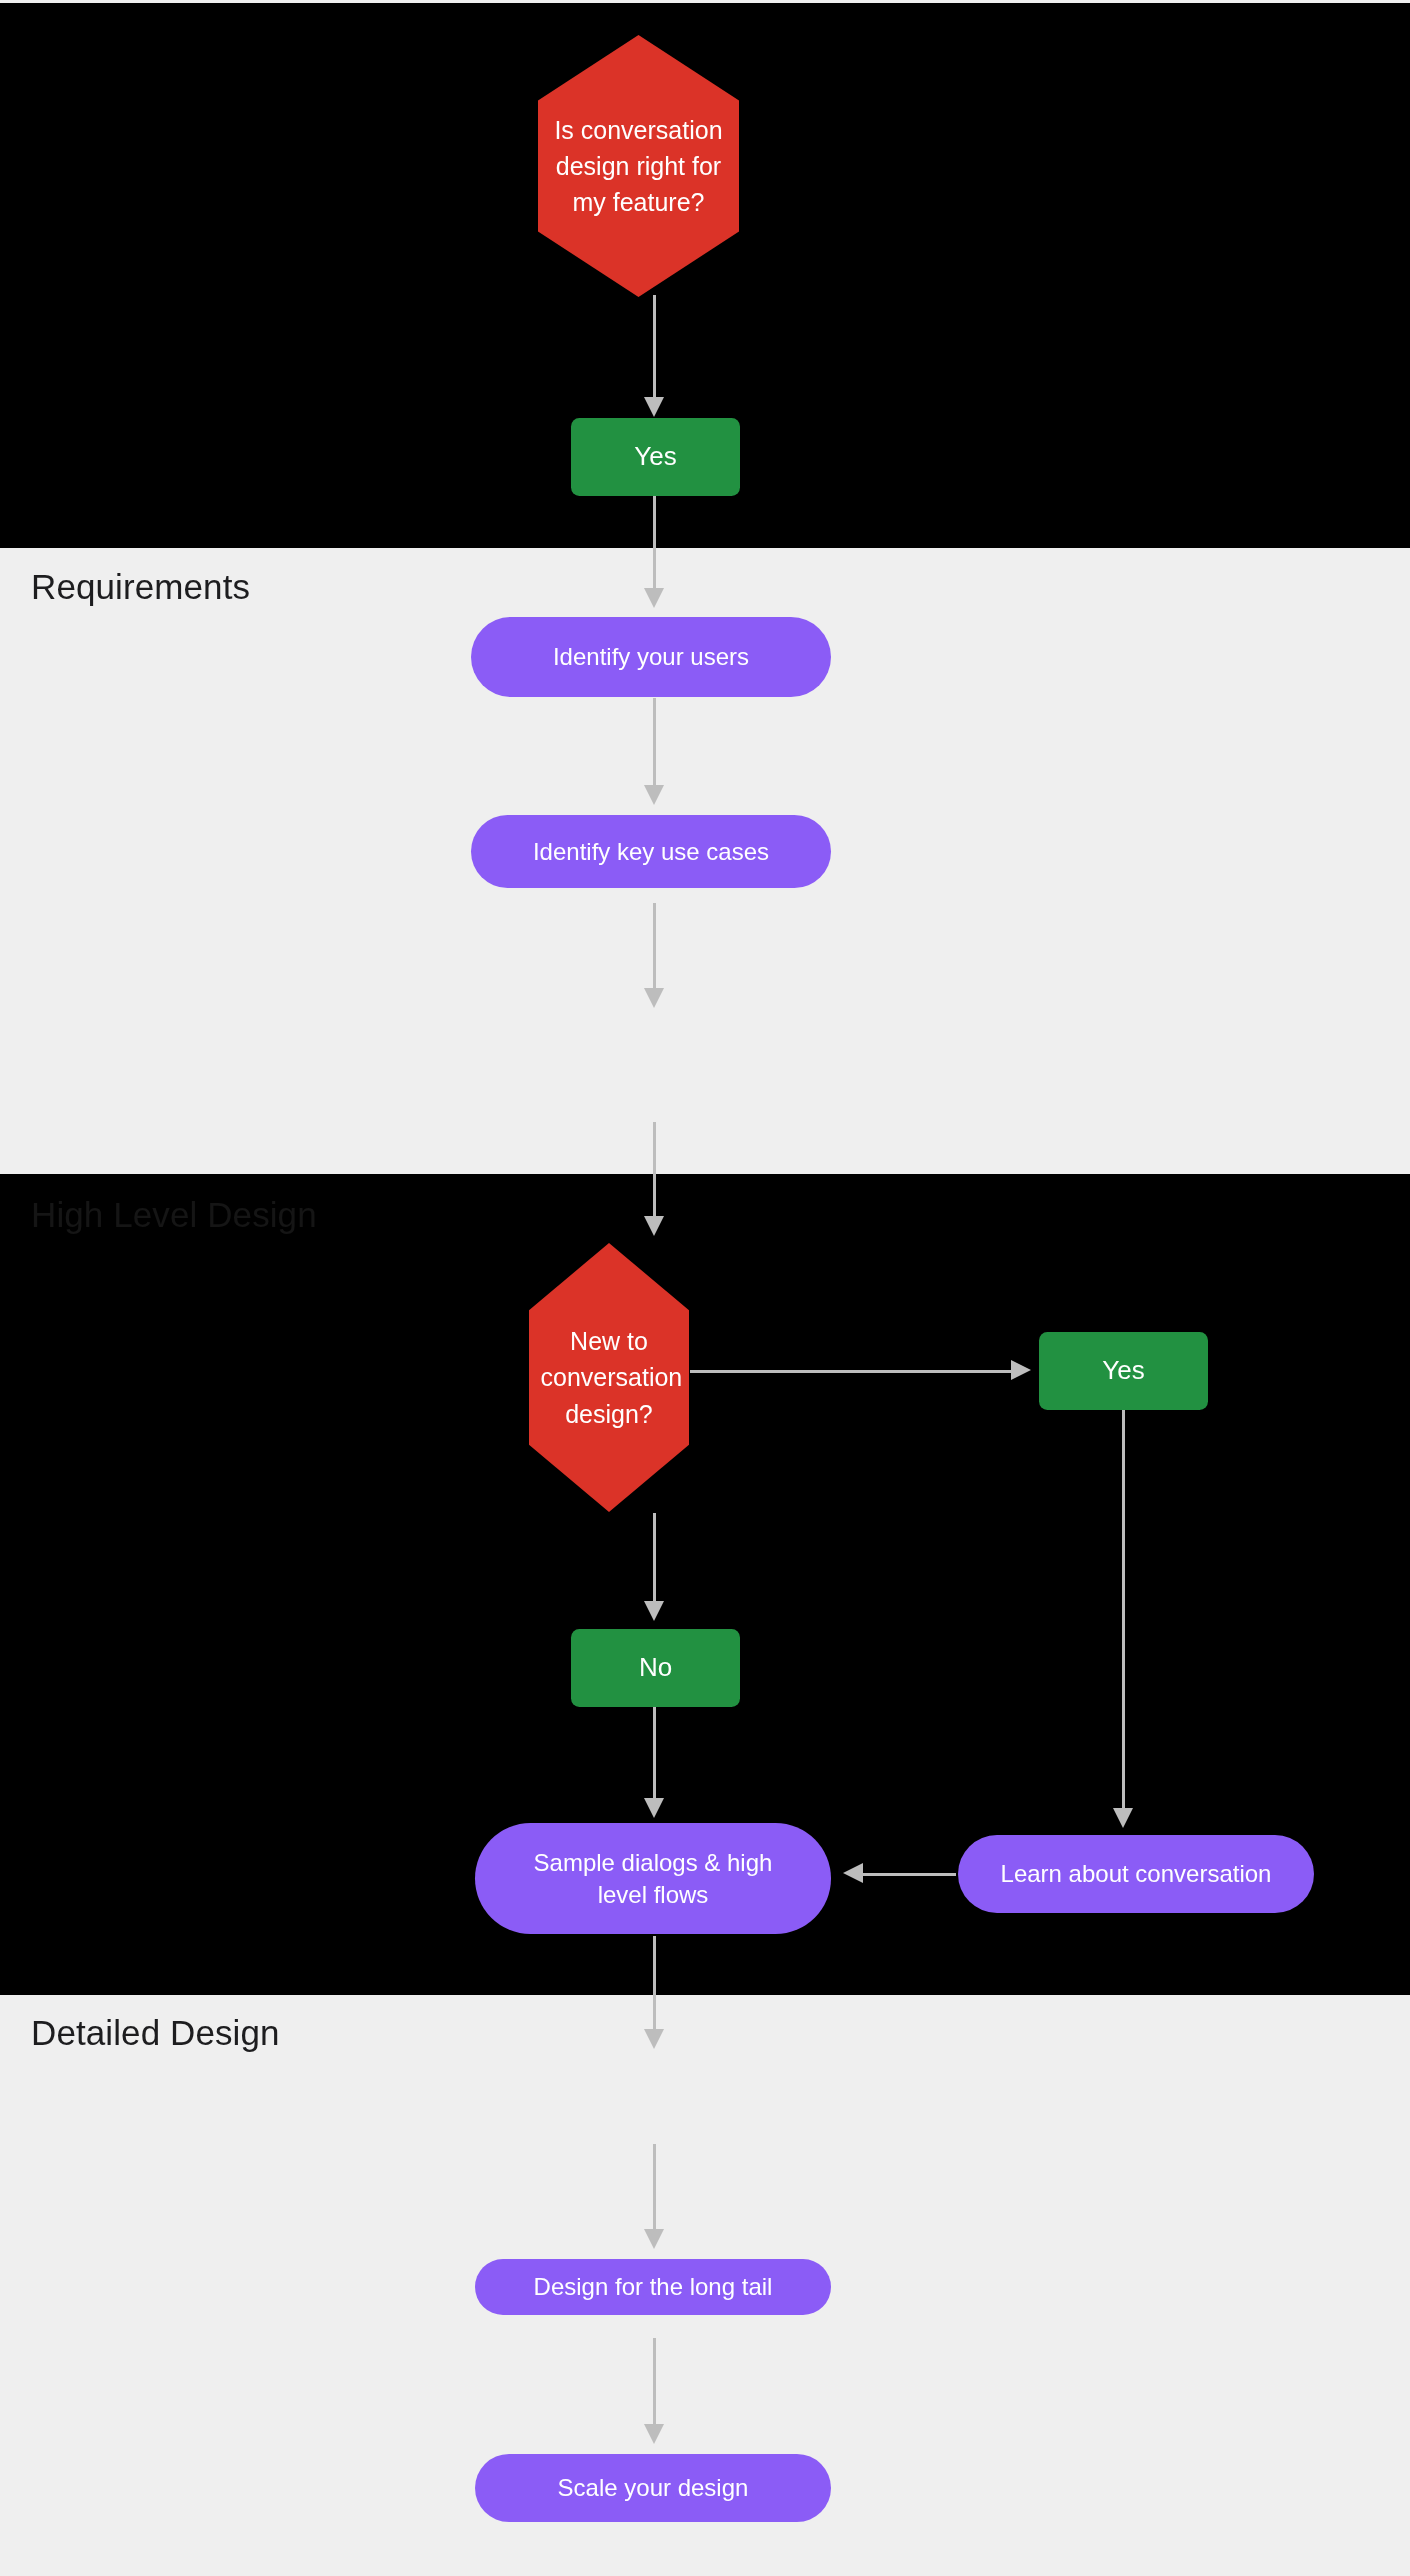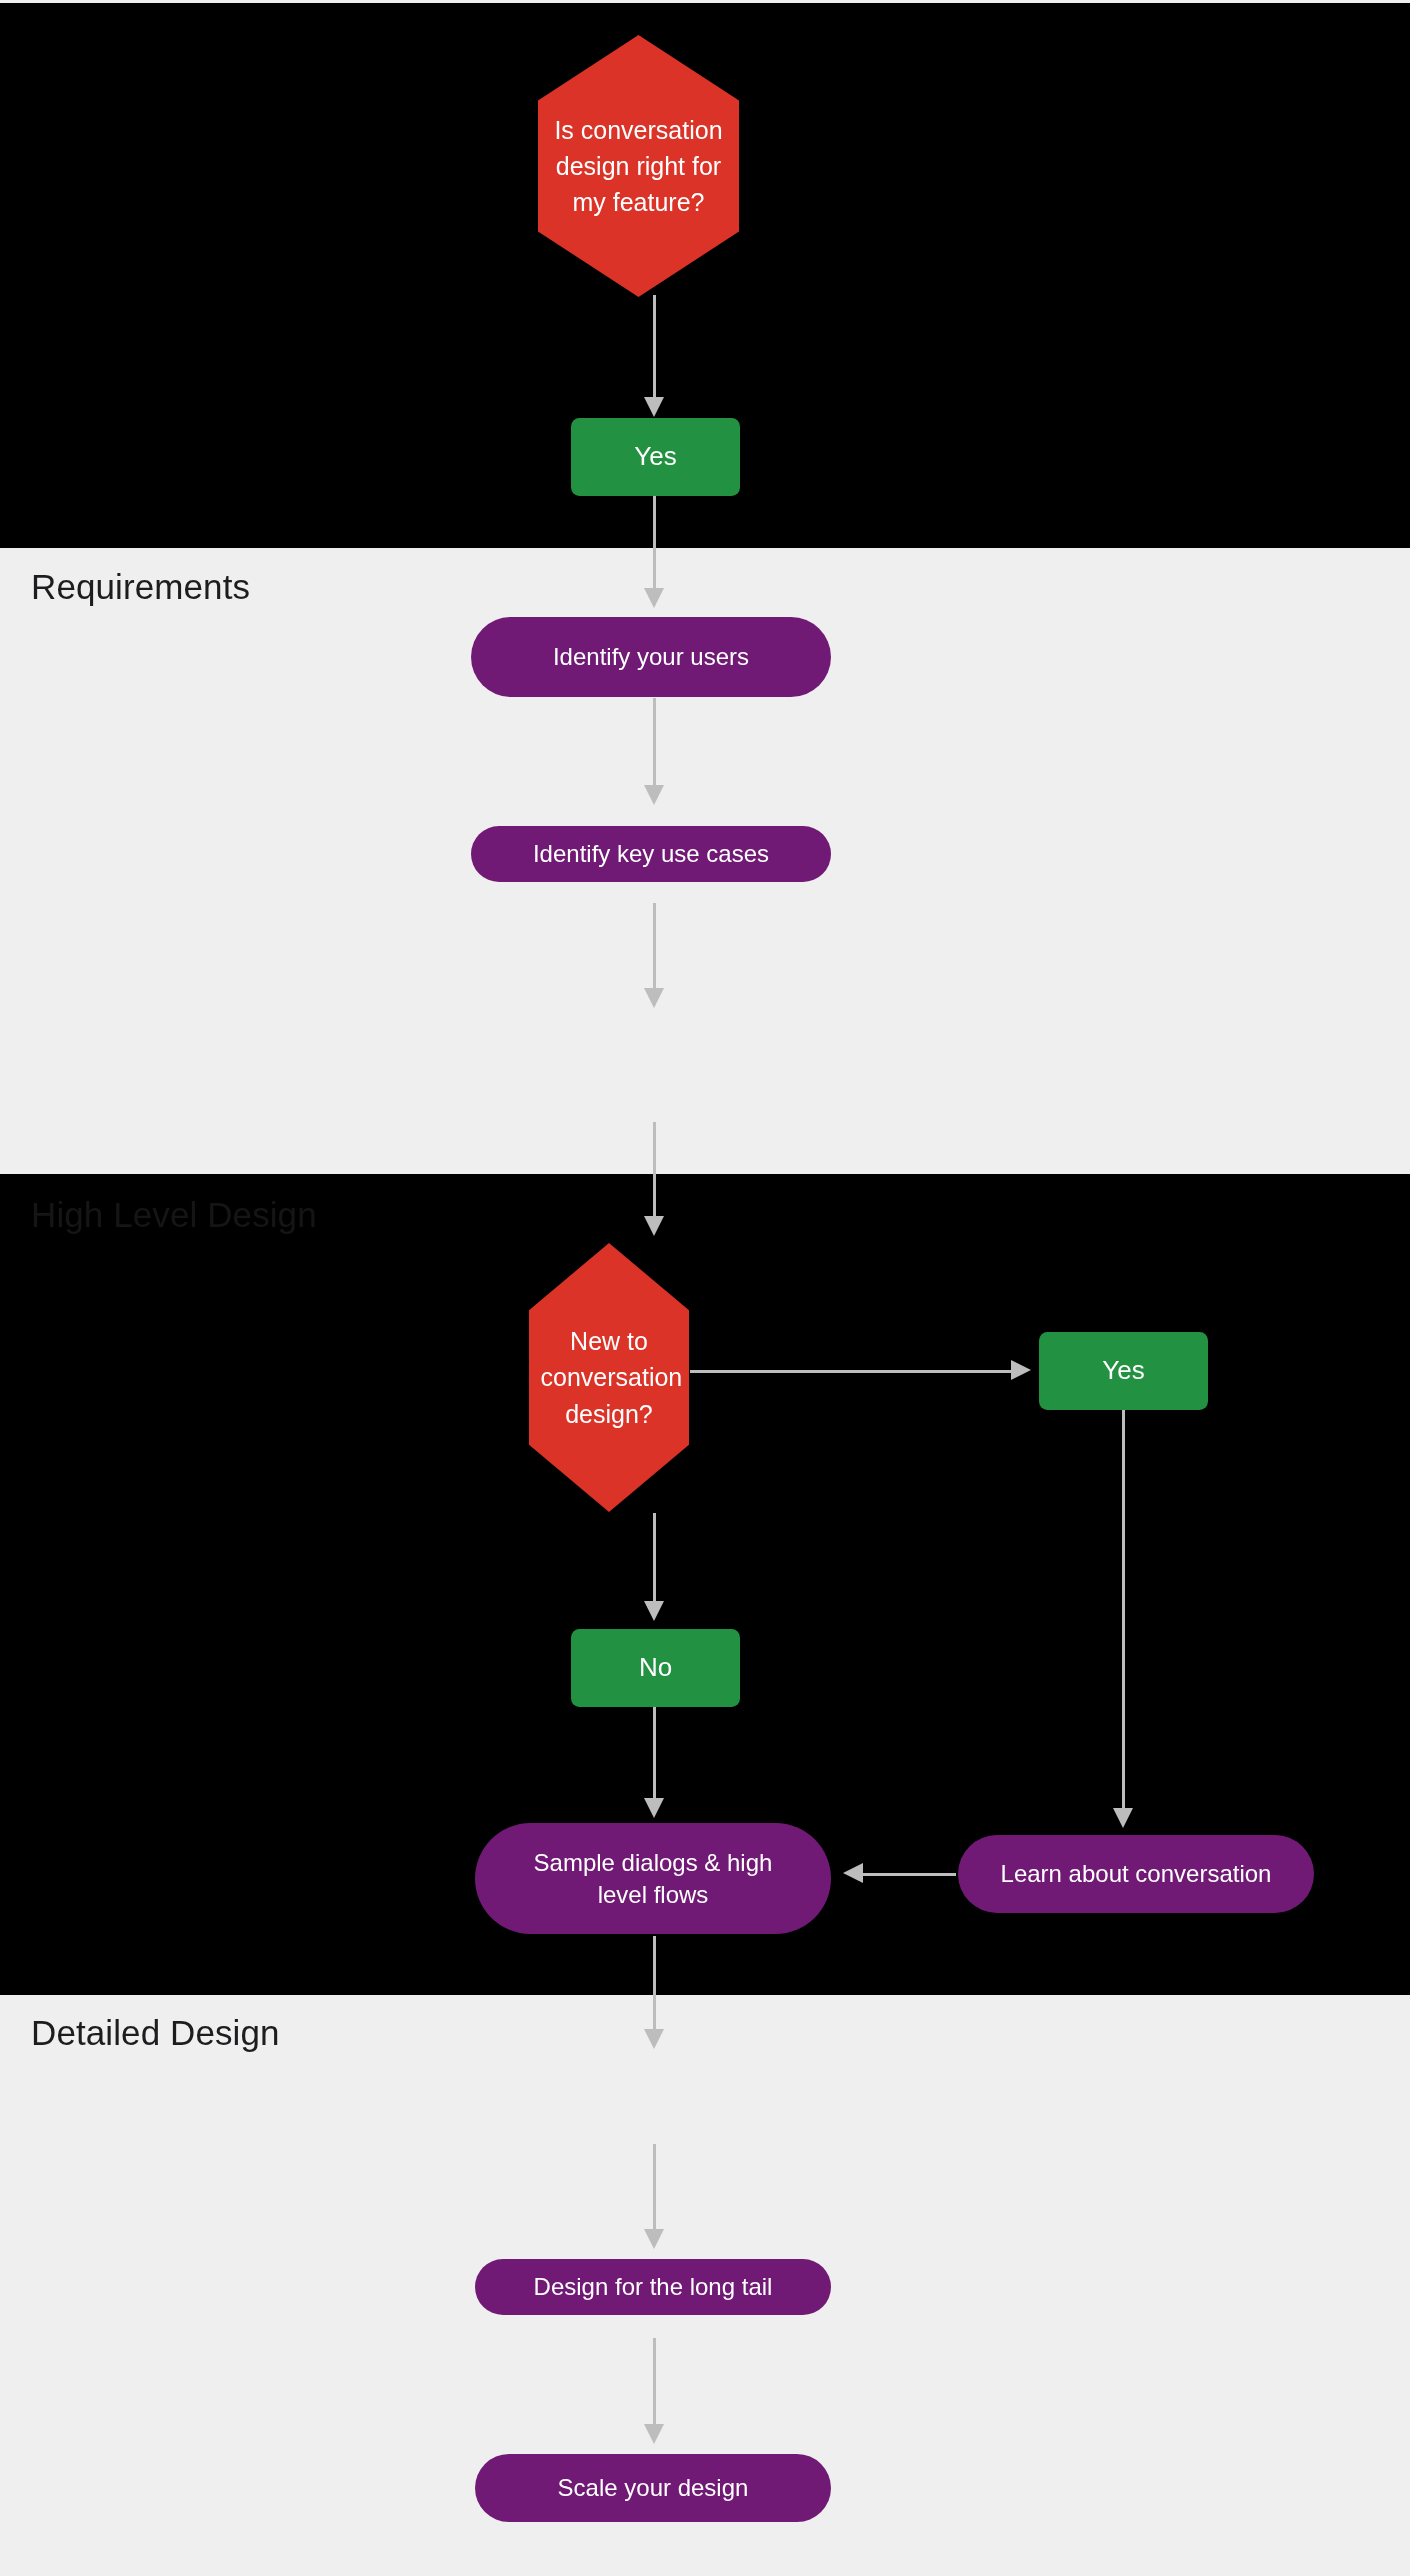--- a/index.html
+++ b/index.html
@@ -46,21 +46,21 @@
     position: absolute;
     display: flex;
     align-items: center;
     justify-content: center;
     text-align: center;
     color: #ffffff;
     box-sizing: border-box;
   }
 
   .pill {
-    background: #701a75;
+    background: #8b5cf6;
     border-radius: 56px;
     font-size: 24px;
     line-height: 1.33;
     padding: 0 20.4px;
   }
 
   .rect {
     background: #229141;
     border-radius: 8.4px;
     font-size: 26px;
@@ -161,21 +161,21 @@
   </div>
 
   <div class="node rect" style="left:571px; top:418px; width:169px; height:78px;">
     <span>Yes</span>
   </div>
 
   <div class="node pill" style="left:471px; top:617px; width:360px; height:80px;">
     <span>Identify your users</span>
   </div>
 
-  <div class="node pill" style="left:471px; top:815px; width:360px; height:56px;margin-top:11px;">
+  <div class="node pill" style="left:471px; top:815px; width:360px; height:73px;">
     <span>Identify key use cases</span>
   </div>
 
 
   <div class="node hex" style="left:529px; top:1243px; width:160px; height:269px;">
     <span style="max-width:137px; display:block;">New to conversation design?</span>
   </div>
 
   <div class="node rect" style="left:1039px; top:1332px; width:169px; height:78px;">
     <span>Yes</span>

